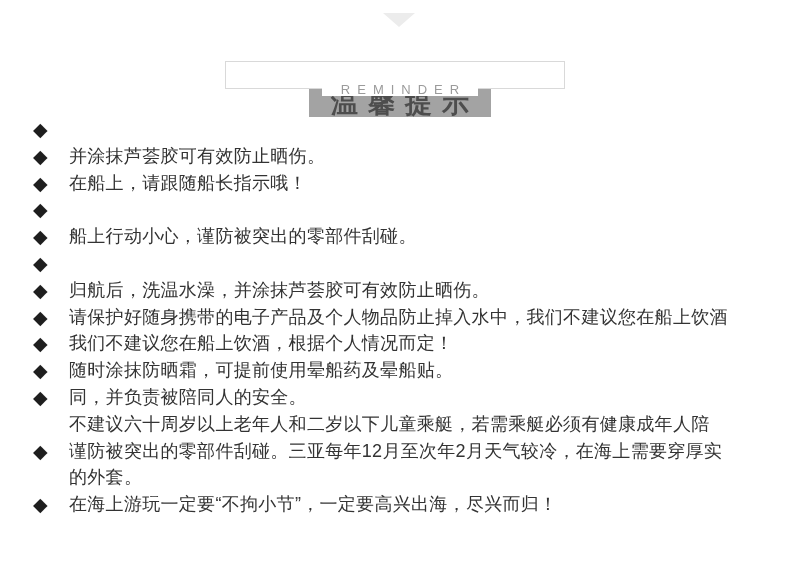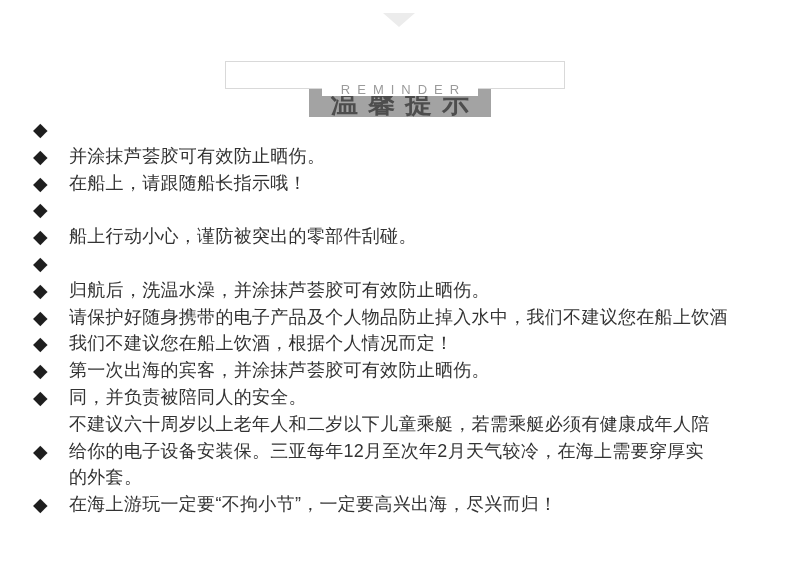--- a/index.html
+++ b/index.html
@@ -108,34 +108,34 @@
       </div>
       <div class="item">
         <span class="bullet">◆</span>
         <div class="text">
           <div>我们不建议您在船上饮酒，根据个人情况而定！</div>
         </div>
       </div>
       <div class="item">
         <span class="bullet">◆</span>
         <div class="text">
-          <div>第一次出海的宾客，并涂抹芦荟胶可有效防止晒伤。</div>
+          <div>随时涂抹防晒霜，可提前使用晕船药及晕船贴。</div>
         </div>
       </div>
       <div class="item">
         <span class="bullet">◆</span>
         <div class="text">
           <div>同，并负责被陪同人的安全。</div>
           <div>不建议六十周岁以上老年人和二岁以下儿童乘艇，若需乘艇必须有健康成年人陪</div>
         </div>
       </div>
       <div class="item">
         <span class="bullet">◆</span>
         <div class="text">
-          <div>给你的电子设备安装保。三亚每年12月至次年2月天气较冷，在海上需要穿厚实</div>
+          <div>谨防被突出的零部件刮碰。三亚每年12月至次年2月天气较冷，在海上需要穿厚实</div>
           <div>的外套。</div>
         </div>
       </div>
       <div class="item">
         <span class="bullet">◆</span>
         <div class="text">
           <div>在海上游玩一定要“不拘小节”，一定要高兴出海，尽兴而归！</div>
         </div>
       </div>
     </div>

